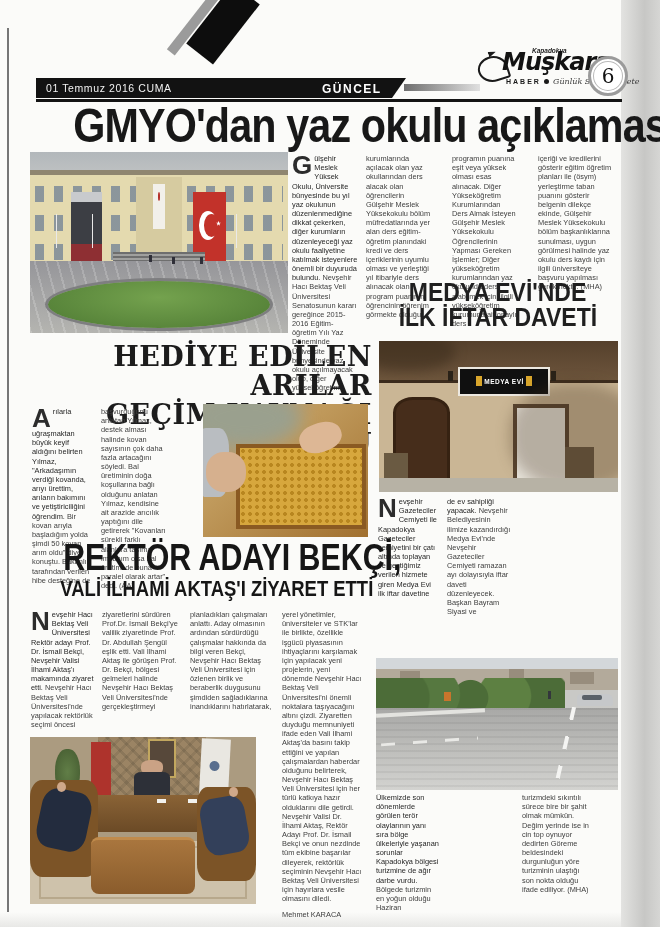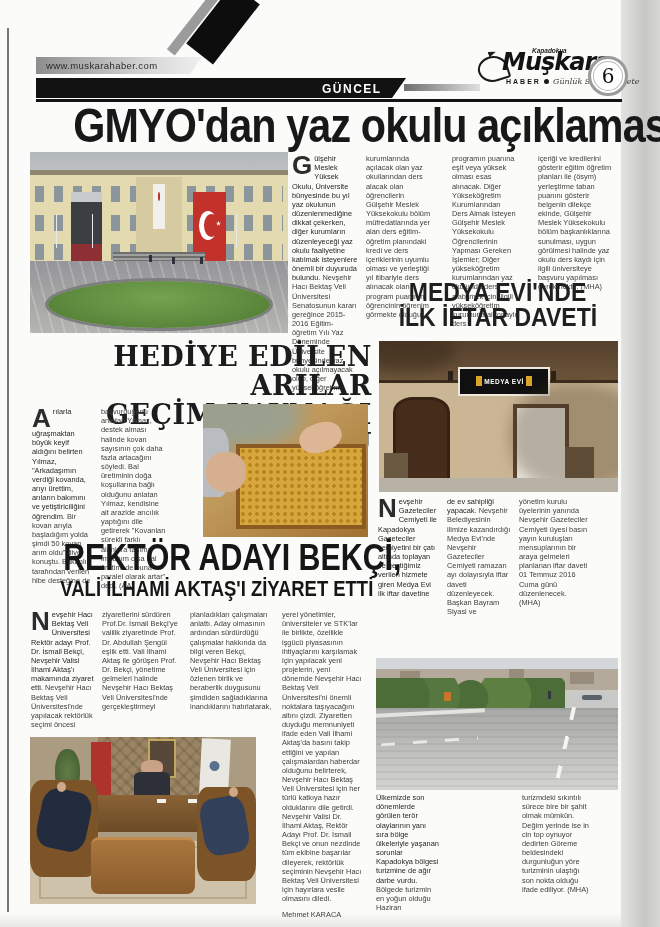--- a/index.html
+++ b/index.html
@@ -134,24 +134,22 @@
 <body>
 
 <div id="page">
 
   <div class="abs scan-line-left"></div>
   <div class="abs edge-right"></div>
   <div class="abs edge-bottom"></div>
   <div class="abs fold-gray"></div>
   <div class="abs fold-black"></div>
 
-  <div class="abs urlbar">
-    <span>www.muskarahaber.com</span>
-  </div>
   <div class="abs blackbar">
+    <span class="datetext">01 Temmuz 2016 CUMA</span>
     <span class="section-label">Güncel</span>
   </div>
   <div class="abs graytail"></div>
   <div class="abs logo">
     <div class="swoosh">
         <i></i>
       </div>
     <div class="logo-region">Kapadokya</div>
     <div class="logo-title">Muşkara</div>
     <div class="logo-sub">HABER</div>
@@ -230,23 +228,20 @@
     <div class="layer m-shade1"></div>
     <div class="layer m-shade2"></div>
     <div class="layer m-ground"></div>
   </div>
   <div class="bodycol" style="left:378px;top:497px;width:62px;height:104px;">
     <span class="dropcap">N</span><span class="b">evşehir Gazeteciler Cemiyeti ile Kapadokya Gazeteciler cemiyetini bir çatı altında toplayan ve geçtiğimiz verilen hizmete giren Medya Evi ilk iftar davetine</span>
   </div>
   <div class="bodycol" style="left:447px;top:497px;width:64px;height:104px;">
     <span class="b">de ev sahipliği yapacak.</span><span> Nevşehir Belediyesinin ilimize kazandırdığı Medya Evi'nde Nevşehir Gazeteciler Cemiyeti ramazan ayı dolayısıyla iftar daveti düzenleyecek. Başkan Bayram Siyasi ve</span>
   </div>
-  <div class="bodycol" style="left:519px;top:497px;width:70px;height:104px;">
-    <span>yönetim kurulu üyelerinin yanında Nevşehir Gazeteciler Cemiyeti üyesi basın yayın kuruluşları mensuplarının bir araya gelmeleri planlanan iftar daveti 01 Temmuz 2016 Cuma günü düzenlenecek. (MHA)</span>
-  </div>
 
   <div class="abs hl-bees hl-center hl-serif">
     <div>HEDİYE EDİLEN ARILAR</div>
     <div>GEÇİM KAYNAĞI OLDU</div>
   </div>
   <div class="bodycol" style="left:32px;top:407px;width:62px;height:133px;">
     <span class="dropcap">A</span><span class="b">rılarla uğraşmaktan büyük keyif aldığını belirten Yılmaz, "Arkadaşımın verdiği kovanda, arıyı ürettim, arıların bakımını ve yetiştiriciliğini öğrendim.</span><span> Bir kovan arıyla başladığım yolda şimdi 50 kovan arım oldu" diye konuştu. Bakanlık tarafından verilen hibe desteğine de</span>
   </div>
   <div class="bodycol" style="left:101px;top:407px;width:66px;height:133px;">
     <span>başvurduğunu anlatan Yılmaz, destek alması halinde kovan sayısının çok daha fazla artacağını söyledi. Bal üretiminin doğa koşullarına bağlı olduğunu anlatan Yılmaz, kendisine ait arazide arıcılık yaptığını dile getirerek "Kovanları sürekli farklı alanlara taşıma imkânım olsa bal üretimi de buna paralel olarak artar" dedi. (AA)</span>
@@ -261,21 +256,21 @@
   </div>
 
   <div class="abs hl-rektor hl-center">
     <div><span class="squeeze l1">REKTÖR ADAYI BEKÇİ,</span></div>
     <div><span class="squeeze l2">VALİ İLHAMİ AKTAŞ'I ZİYARET ETTİ</span></div>
   </div>
   <div class="bodycol" style="left:31px;top:610px;width:64px;height:126px;">
     <span class="dropcap">N</span><span class="b">evşehir Hacı Bektaş Veli Üniversitesi Rektör adayı Prof. Dr. İsmail Bekçi, Nevşehir Valisi İlhami Aktaş'ı makamında ziyaret etti.</span><span> Nevşehir Hacı Bektaş Veli Üniversitesi'nde yapılacak rektörlük seçimi öncesi</span>
   </div>
   <div class="bodycol" style="left:102px;top:610px;width:76px;height:126px;">
-    <span>ziyaretlerini sürdüren Prof.Dr. İsmail Bekçi'ye valilik ziyaretinde Prof. Dr. Abdullah Şengül eşlik etti. Vali İlhami Aktaş ile görüşen Prof. Dr. Bekçi, yönetime gelmeleri halinde Nevşehir Hacı Bektaş Veli Üniversitesi'nde gerçekleştirmeyi</span>
+    <span>ziyaretlerini sürdüren Prof.Dr. İsmail Bekçi'ye valilik ziyaretinde Prof. Dr. Abdullah Şengül eşlik etti. Vali İlhami Aktaş ile görüşen Prof. Dr. Bekçi, bölgesi gelmeleri halinde Nevşehir Hacı Bektaş Veli Üniversitesi'nde gerçekleştirmeyi</span>
   </div>
   <div class="bodycol" style="left:190px;top:610px;width:82px;height:126px;">
     <span>planladıkları çalışmaları anlattı. Aday olmasının ardından sürdürdüğü çalışmalar hakkında da bilgi veren Bekçi, Nevşehir Hacı Bektaş Veli Üniversitesi için özlenen birlik ve beraberlik duygusunu şimdiden sağladıklarına inandıklarını hatırlatarak,</span>
   </div>
   <div class="bodycol" style="left:282px;top:610px;width:80px;height:298px;">
     <span>yerel yönetimler, üniversiteler ve STK'lar ile birlikte, özellikle işgücü piyasasının ihtiyaçlarını karşılamak için yapılacak yeni projelerin, yeni dönemde Nevşehir Hacı Bektaş Veli Üniversitesi'ni önemli noktalara taşıyacağını altını çizdi. Ziyaretten duyduğu memnuniyeti ifade eden Vali İlhami Aktaş'da basını takip ettiğini ve yapılan çalışmalardan haberdar olduğunu belirterek, Nevşehir Hacı Bektaş Veli Üniversitesi için her türlü katkıya hazır olduklarını dile getirdi. Nevşehir Valisi Dr. İlhami Aktaş, Rektör Adayı Prof. Dr. İsmail Bekçi ve onun nezdinde tüm ekibine başarılar dileyerek, rektörlük seçiminin Nevşehir Hacı Bektaş Veli Üniversitesi için hayırlara vesile olmasını diledi.</span>
     <div class="byline">Mehmet KARACA</div>
   </div>
   <div class="photo" style="left:30px;top:737px;width:226px;height:167px;">
     <div class="layer o-wall"></div>

